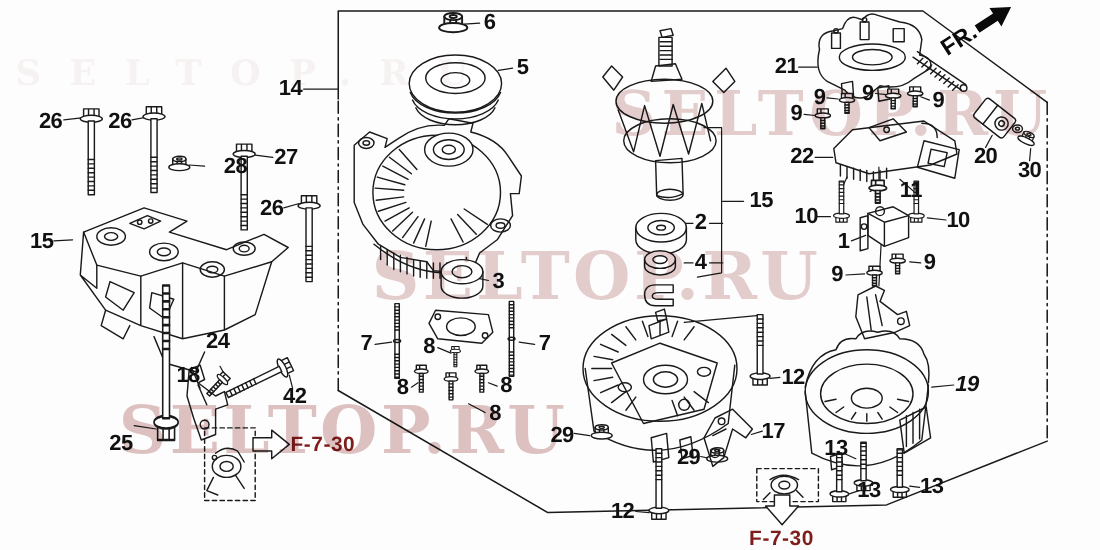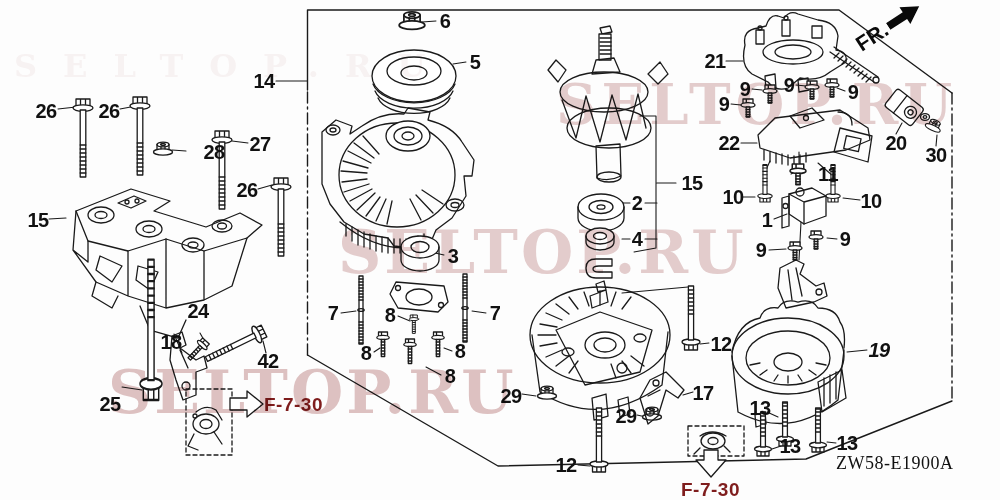--- a/index.html
+++ b/index.html
@@ -391,21 +391,20 @@
   </g>
 </svg>
 
 <div id="fr-group">
   <span>FR.</span>
   <svg width="38" height="22" viewBox="0 0 38 22">
     <polygon points="0,7 20,7 20,1 37,11 20,21 20,15 0,15" fill="#0a0a0a"></polygon>
   </svg>
 </div>
 
-<div id="diagram-code">ZW58-E1900A</div>
 
 <div id="fref-left" class="fref">F-7-30</div>
 <div id="fref-bottom" class="fref">F-7-30</div>
 
 <div id="callouts">
       <div class="co" style="left: 46px; top: 111px;">26</div>
       <div class="co" style="left: 109px; top: 111px;">26</div>
       <div class="co" style="left: 214px; top: 152px;">28</div>
       <div class="co" style="left: 260px; top: 144px;">27</div>
       <div class="co" style="left: 247px; top: 190px;">26</div>

